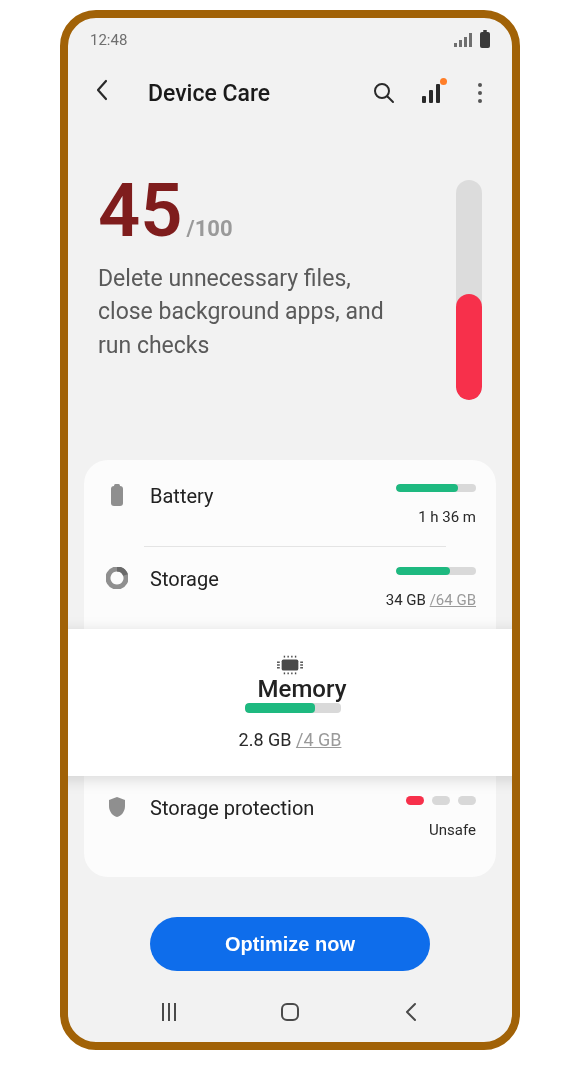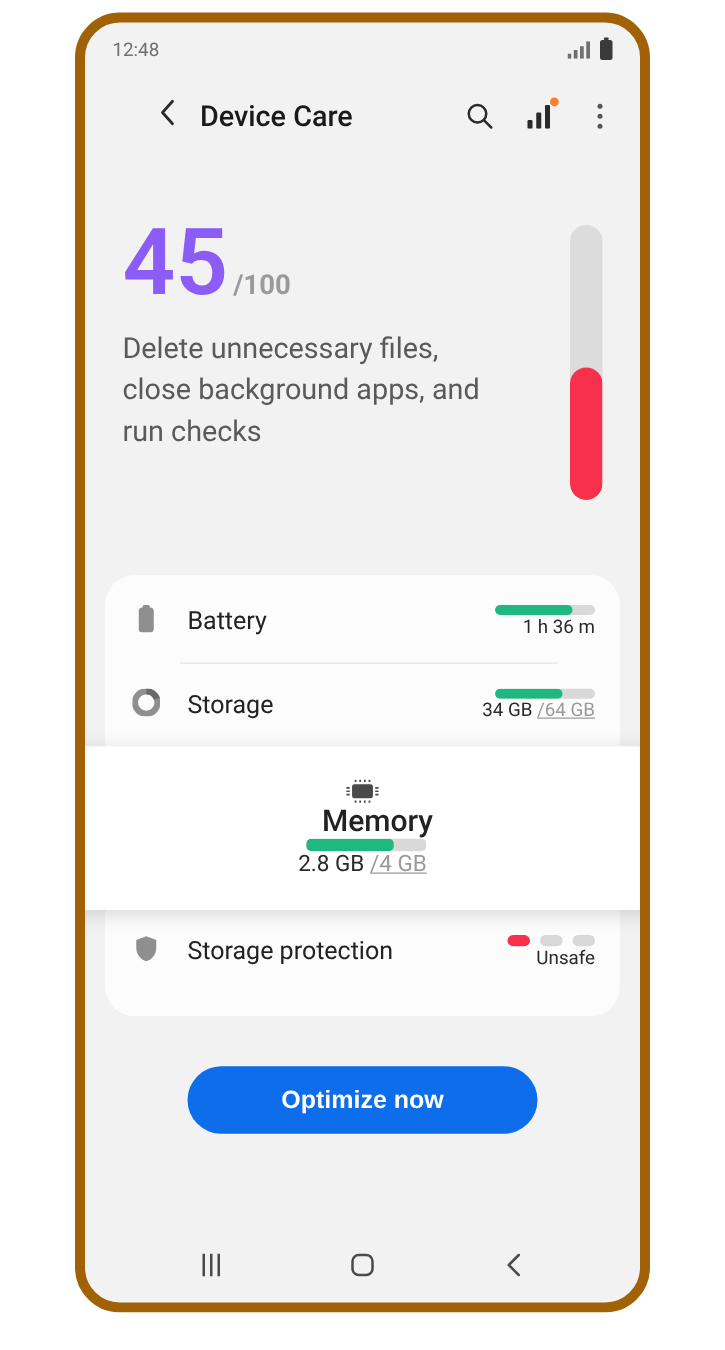--- a/index.html
+++ b/index.html
@@ -33,43 +33,42 @@
   }
   .status-right { display: flex; gap: 8px; align-items: center; }
   .sig-icon svg { display: block; }
   .batt-icon { width: 10px; height: 16px; background: #3a3a3a; border-radius: 2px; position: relative; }
   .batt-icon::before { content: ""; position: absolute; top: -2px; left: 3px; width: 4px; height: 2px; background: #3a3a3a; border-radius: 1px; }
   
   .app-header {
     display: flex;
     align-items: center;
     padding: 20px 20px 10px 20px;
-    gap: 12px;
-    margin-left: 32px;
+    gap: 32px;
   }
   .back-btn { font-size: 24px; color: #222; padding: 6px; cursor: pointer; }
   .title { font-size: 23px; font-weight: 500; color: #1a1a1a; flex: 1; }
   .header-icons { display: flex; align-items: center; gap: 24px; }
   .hicon { width: 24px; height: 24px; display:flex; align-items:center; justify-content:center; cursor:pointer; }
   .hicon svg { display:block; }
   .more-dots { display:flex; flex-direction:column; gap:4px; align-items:center; justify-content:center;}
   .more-dots span { width:4px; height:4px; border-radius:50%; background:#555; }
   .sig-rel { position: relative; }
   .sig-dot { position:absolute; top:-3px; right:-3px; width:7px; height:7px; border-radius:50%; background:#ff7e28; }
   
   .score-area {
     padding: 50px 30px 60px 30px;
     display: flex;
     position: relative;
   }
   .score-left { flex: 1; }
   .score-num {
     font-size: 74px;
     font-weight: 600;
-    color: #8b5cf6;
+    color: #7f1d1d;
     line-height: 1;
     display: inline-block;
   }
   .score-max {
     font-size: 22px;
     color: #9a9a9a;
     font-weight: 700;
   }
   .score-msg {
     font-size: 23px;
@@ -127,21 +126,21 @@
   .row-label {
     flex: 1;
     font-size: 20px;
     color: #222;
     margin-left: 20px;
   }
   .row-right {
     display: flex;
     flex-direction: column;
     align-items: flex-end;
-    gap: 0;
+    gap: 16px;
   }
   .progress {
     width: 80px;
     height: 8px;
     background: #d9d9d9;
     border-radius: 4px;
     overflow: hidden;
   }
   .progress-fill {
     height: 100%;

